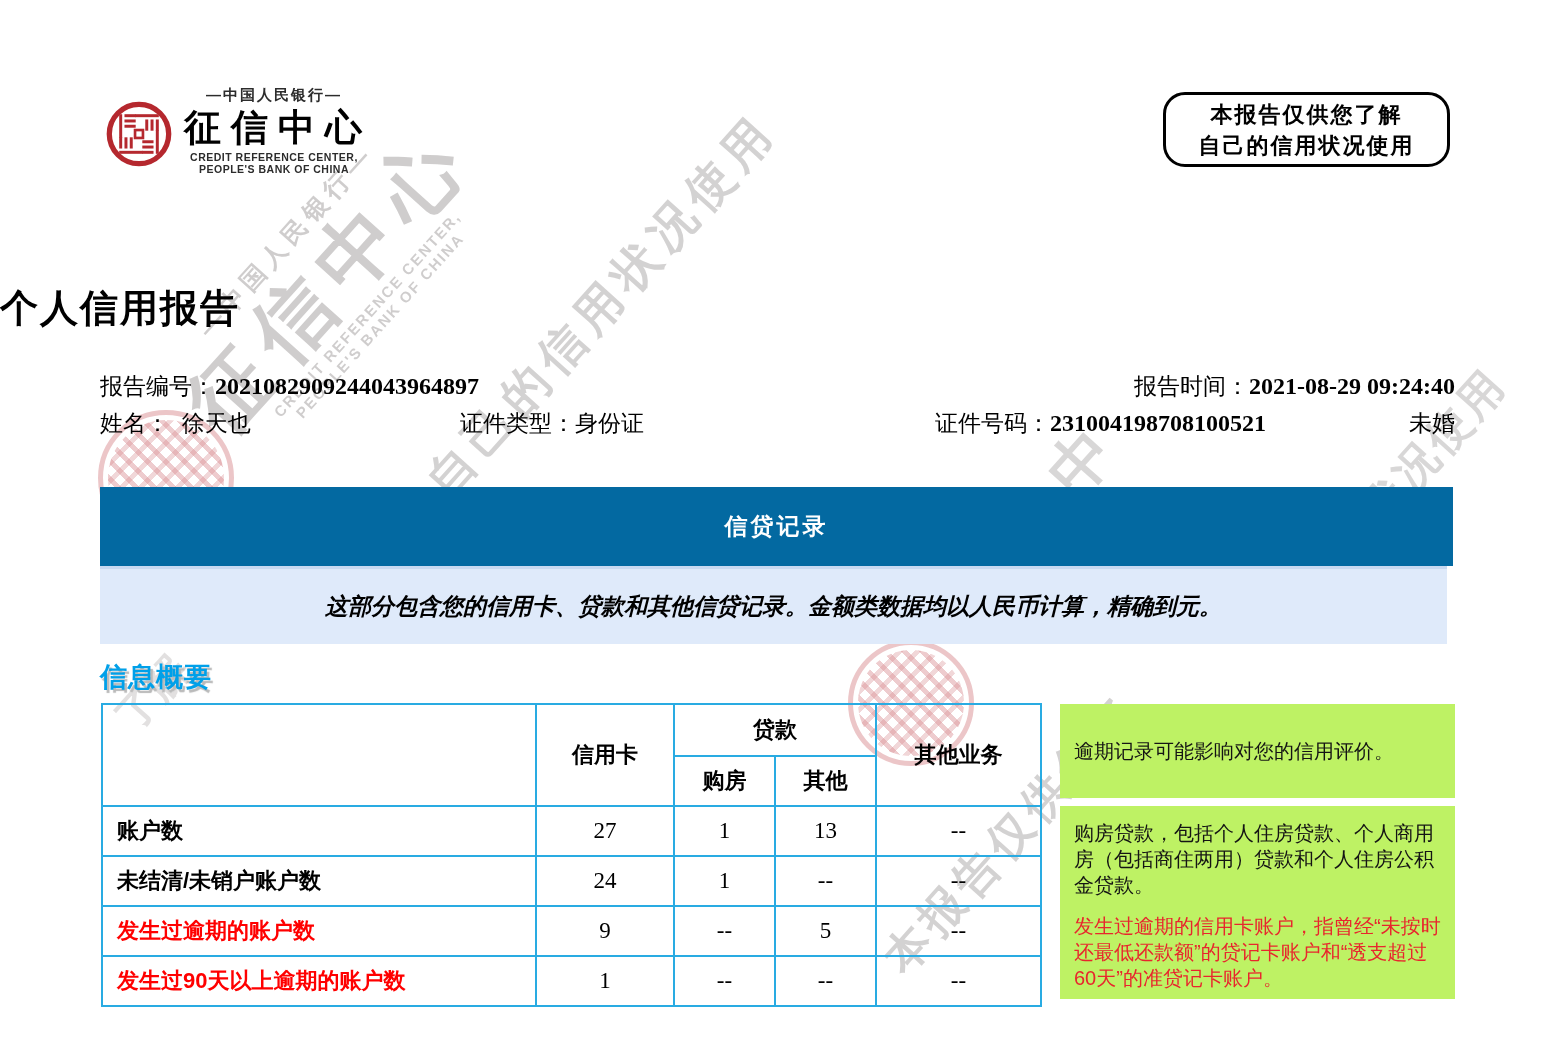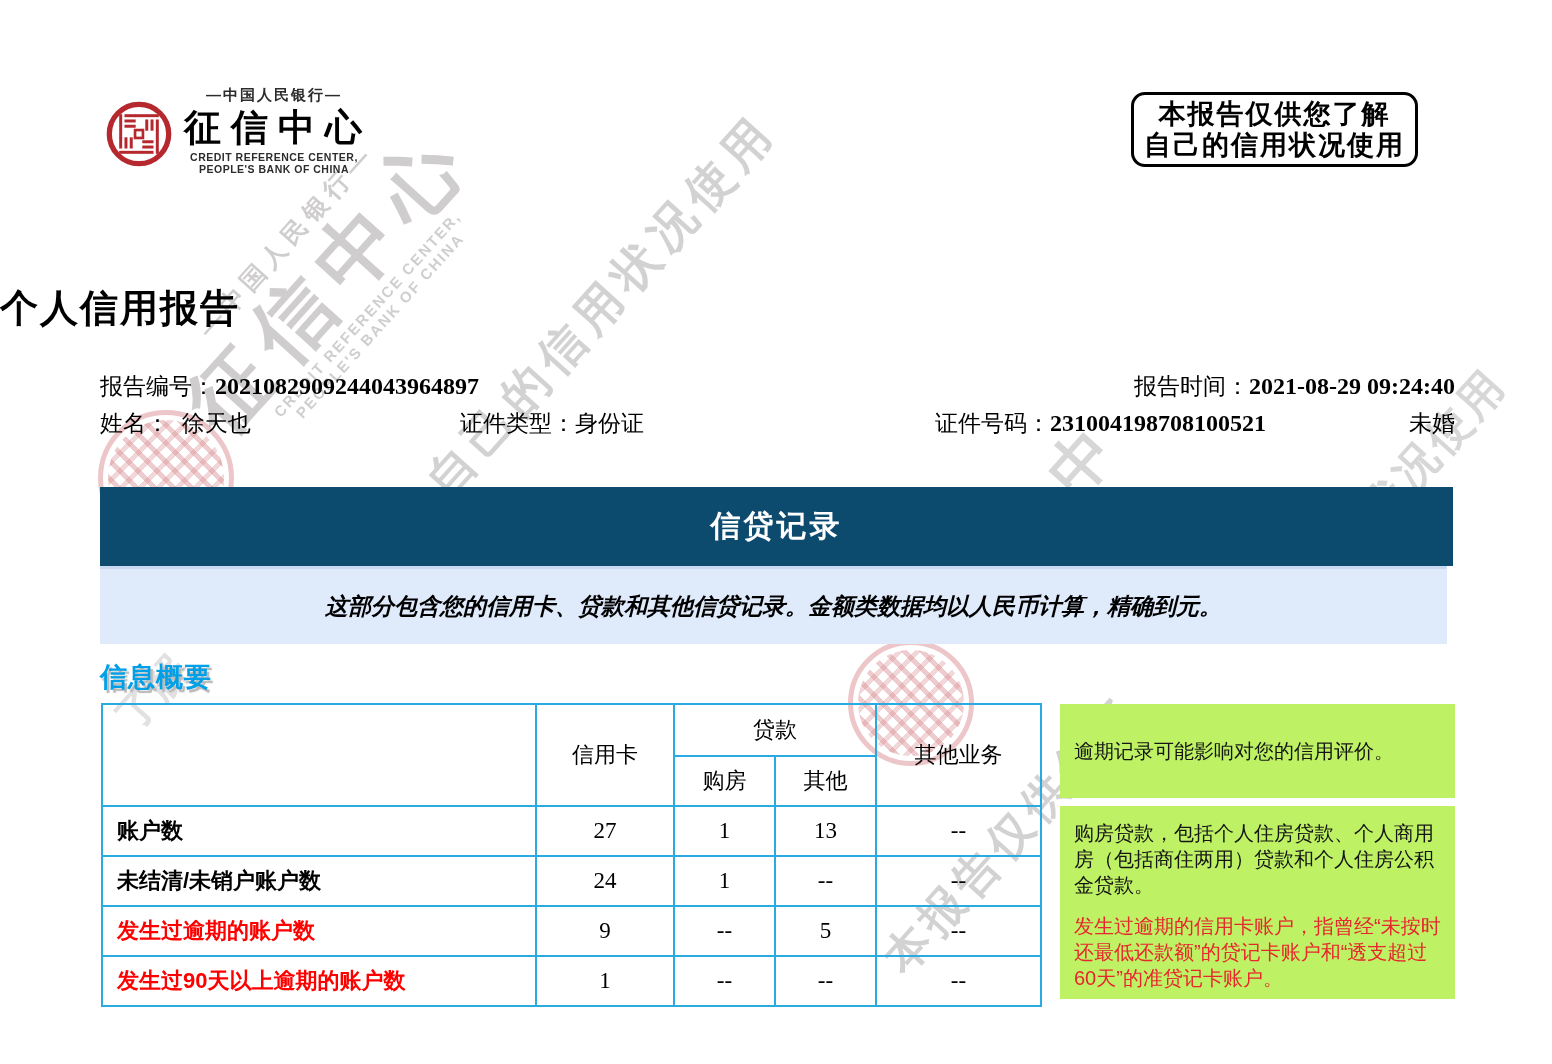--- a/index.html
+++ b/index.html
@@ -24,46 +24,46 @@
       repeating-linear-gradient(45deg, rgba(186,48,56,.45) 0 5px, transparent 5px 13px),
       repeating-linear-gradient(-45deg, rgba(186,48,56,.35) 0 5px, transparent 5px 13px);}
   .seal-1{left:98px;top:410px;width:126px;height:126px;}
   .seal-2{left:848px;top:640px;width:116px;height:116px;}
   
   .logo-seal{position:absolute;left:106px;top:101px;width:66px;height:66px;z-index:2;}
   .logo-text{position:absolute;left:176px;top:86px;width:196px;text-align:center;z-index:2;}
   .logo-text .t1{font-size:15px;font-weight:bold;letter-spacing:2px;color:#2c2c2c;}
   .logo-text .t2{font-size:37px;font-weight:bold;letter-spacing:10px;line-height:1.25;margin-left:8px;}
   .logo-text .t3,.logo-text .t4{font-size:10.5px;font-weight:bold;letter-spacing:.5px;color:#2c2c2c;}
-  .notice-box{position:absolute;left:1131px;top:92px;width:281px;height:69px;border:3px solid #000;border-radius:14px;
+  .notice-box{position:absolute;left:1163px;top:92px;width:281px;height:69px;border:3px solid #000;border-radius:22px;
     display:flex;flex-direction:column;align-items:center;justify-content:center;z-index:2;
-    font-size:27px;font-weight:bold;line-height:31px;letter-spacing:2px;}
+    font-size:22px;font-weight:bold;line-height:31px;letter-spacing:2px;}
   .doc-title{position:absolute;left:0;top:283px;width:100%;text-align:left;font-size:38px;font-weight:bold;letter-spacing:2px;z-index:2;}
   
   .info-row{position:absolute;left:100px;right:97px;height:32px;z-index:2;font-size:23px;font-weight:bold;}
   .info-row1{top:371px;}
   .info-row2{top:408px;}
   .lbl{font-weight:normal;}
   .val-num{font-family:"Liberation Serif","DejaVu Serif",serif;font-weight:bold;font-size:24px;}
   .ir-left{position:absolute;left:0;top:0;}
   .ir-mid{position:absolute;left:360px;top:0;}
   .ir-right{position:absolute;right:0;top:0;text-align:right;}
   .ir-idblock{position:absolute;left:835px;right:0;top:0;display:flex;justify-content:space-between;}
   
-  .banner{position:absolute;left:100px;top:487px;width:1353px;height:79px;background:#0c4a6e;z-index:2;
-    display:flex;align-items:center;justify-content:center;color:#fff;font-size:30px;font-weight:600;letter-spacing:3px;}
+  .banner{position:absolute;left:100px;top:487px;width:1353px;height:79px;background:#0369a1;z-index:2;
+    display:flex;align-items:center;justify-content:center;color:#fff;font-size:23px;font-weight:600;letter-spacing:3px;}
   .band{position:absolute;left:100px;top:566px;width:1347px;height:78px;background:#dfeafa;border-top:3px solid #c8d9f1;box-sizing:border-box;z-index:2;
     display:flex;align-items:center;justify-content:center;font-size:23px;font-weight:bold;font-style:italic;}
   .summary-heading{position:absolute;left:100px;top:659px;z-index:2;font-size:27px;font-weight:bold;color:#00a0e9;
     text-shadow:2.5px 2.5px 1px #b9b9b9;letter-spacing:1px;}
   
   .sum-table{position:absolute;left:101px;top:703px;z-index:1;border-collapse:collapse;table-layout:fixed;}
   .sum-table td{border:2px solid #29abe2;font-size:22px;text-align:center;background:transparent;padding:0;}
   .sum-table td.rowlab{text-align:left;padding-left:14px;font-weight:bold;}
-  .sum-table td.h{font-weight:normal;}
+  .sum-table td.h{font-weight:bold;}
   .sum-table tr.hr1{height:52px;}
   .sum-table tr{height:50px;}
   .sum-table td.num{font-family:"Liberation Serif","DejaVu Serif",serif;font-size:23px;font-weight:normal;}
   .sum-table tr.hl td.rowlab{color:#ff0000;}
   
   .note{position:absolute;left:1060px;width:395px;background:#bef264;z-index:2;display:flex;align-items:center;
     padding:0 14px;box-sizing:border-box;font-size:20px;line-height:26px;color:#141414;}
   .note-1{top:704px;height:94px;}
   .note-2{top:806px;height:106px;}
   .note-3{top:905px;height:94px;color:#e8262d;}

